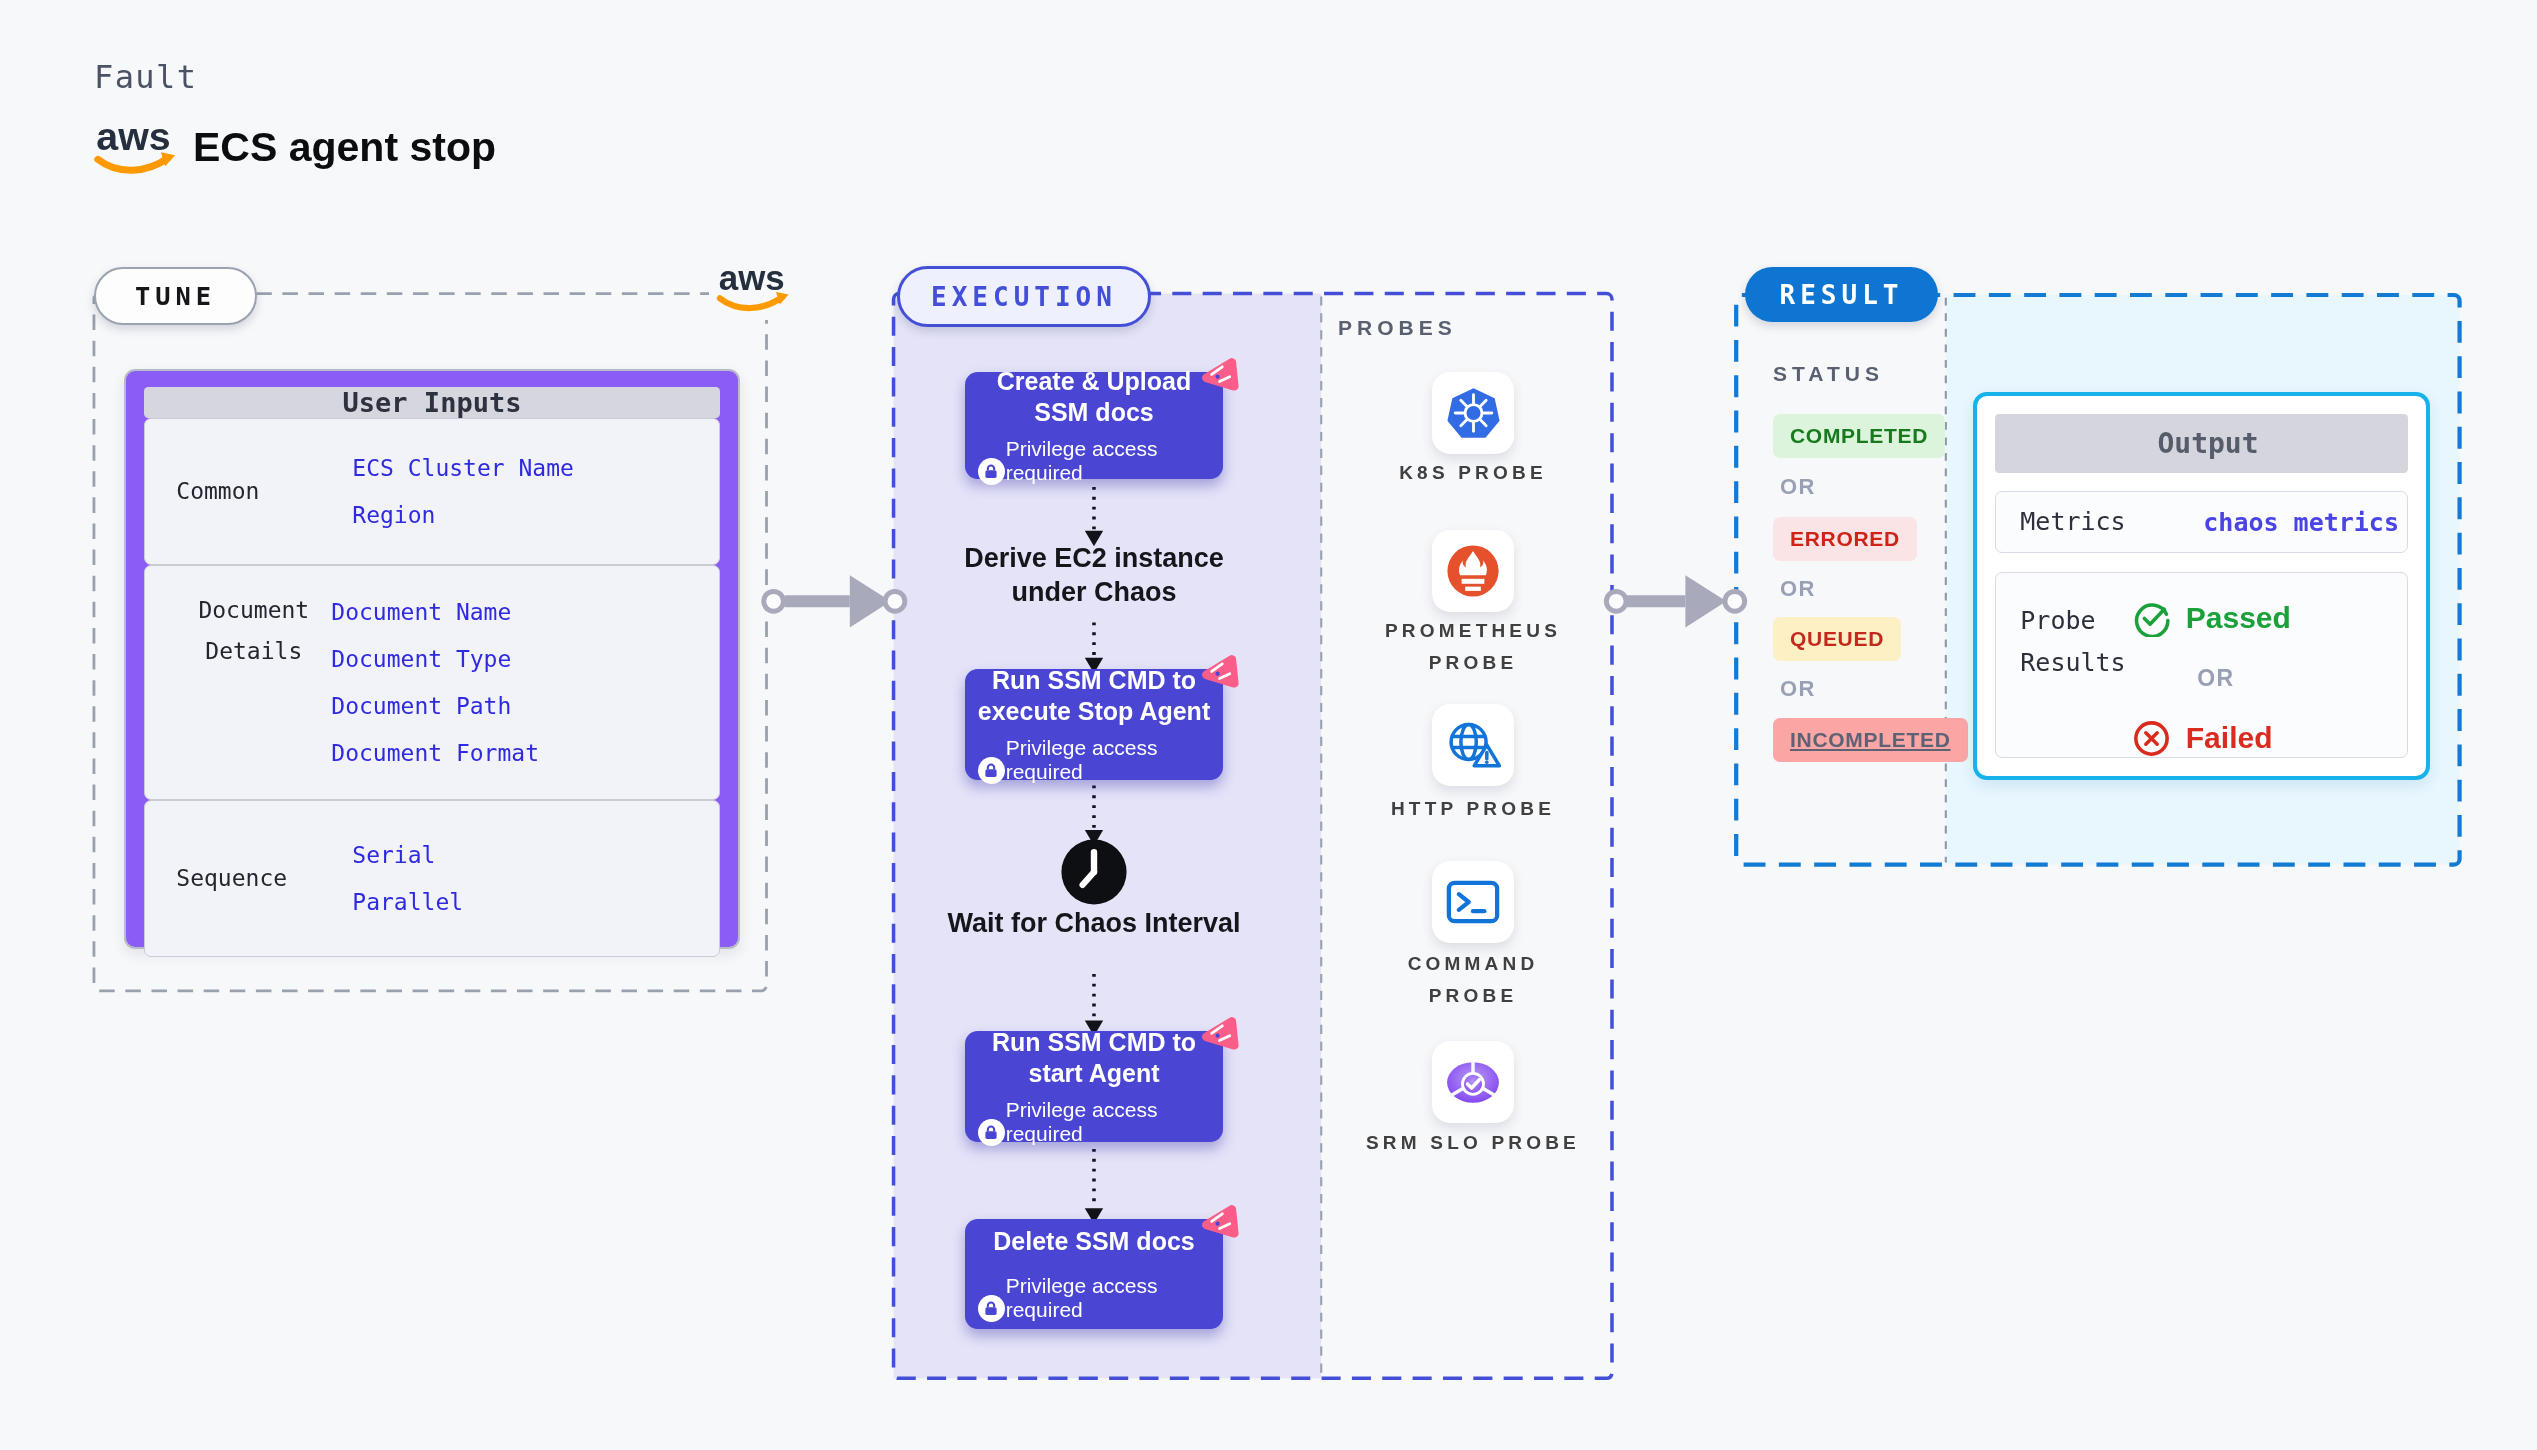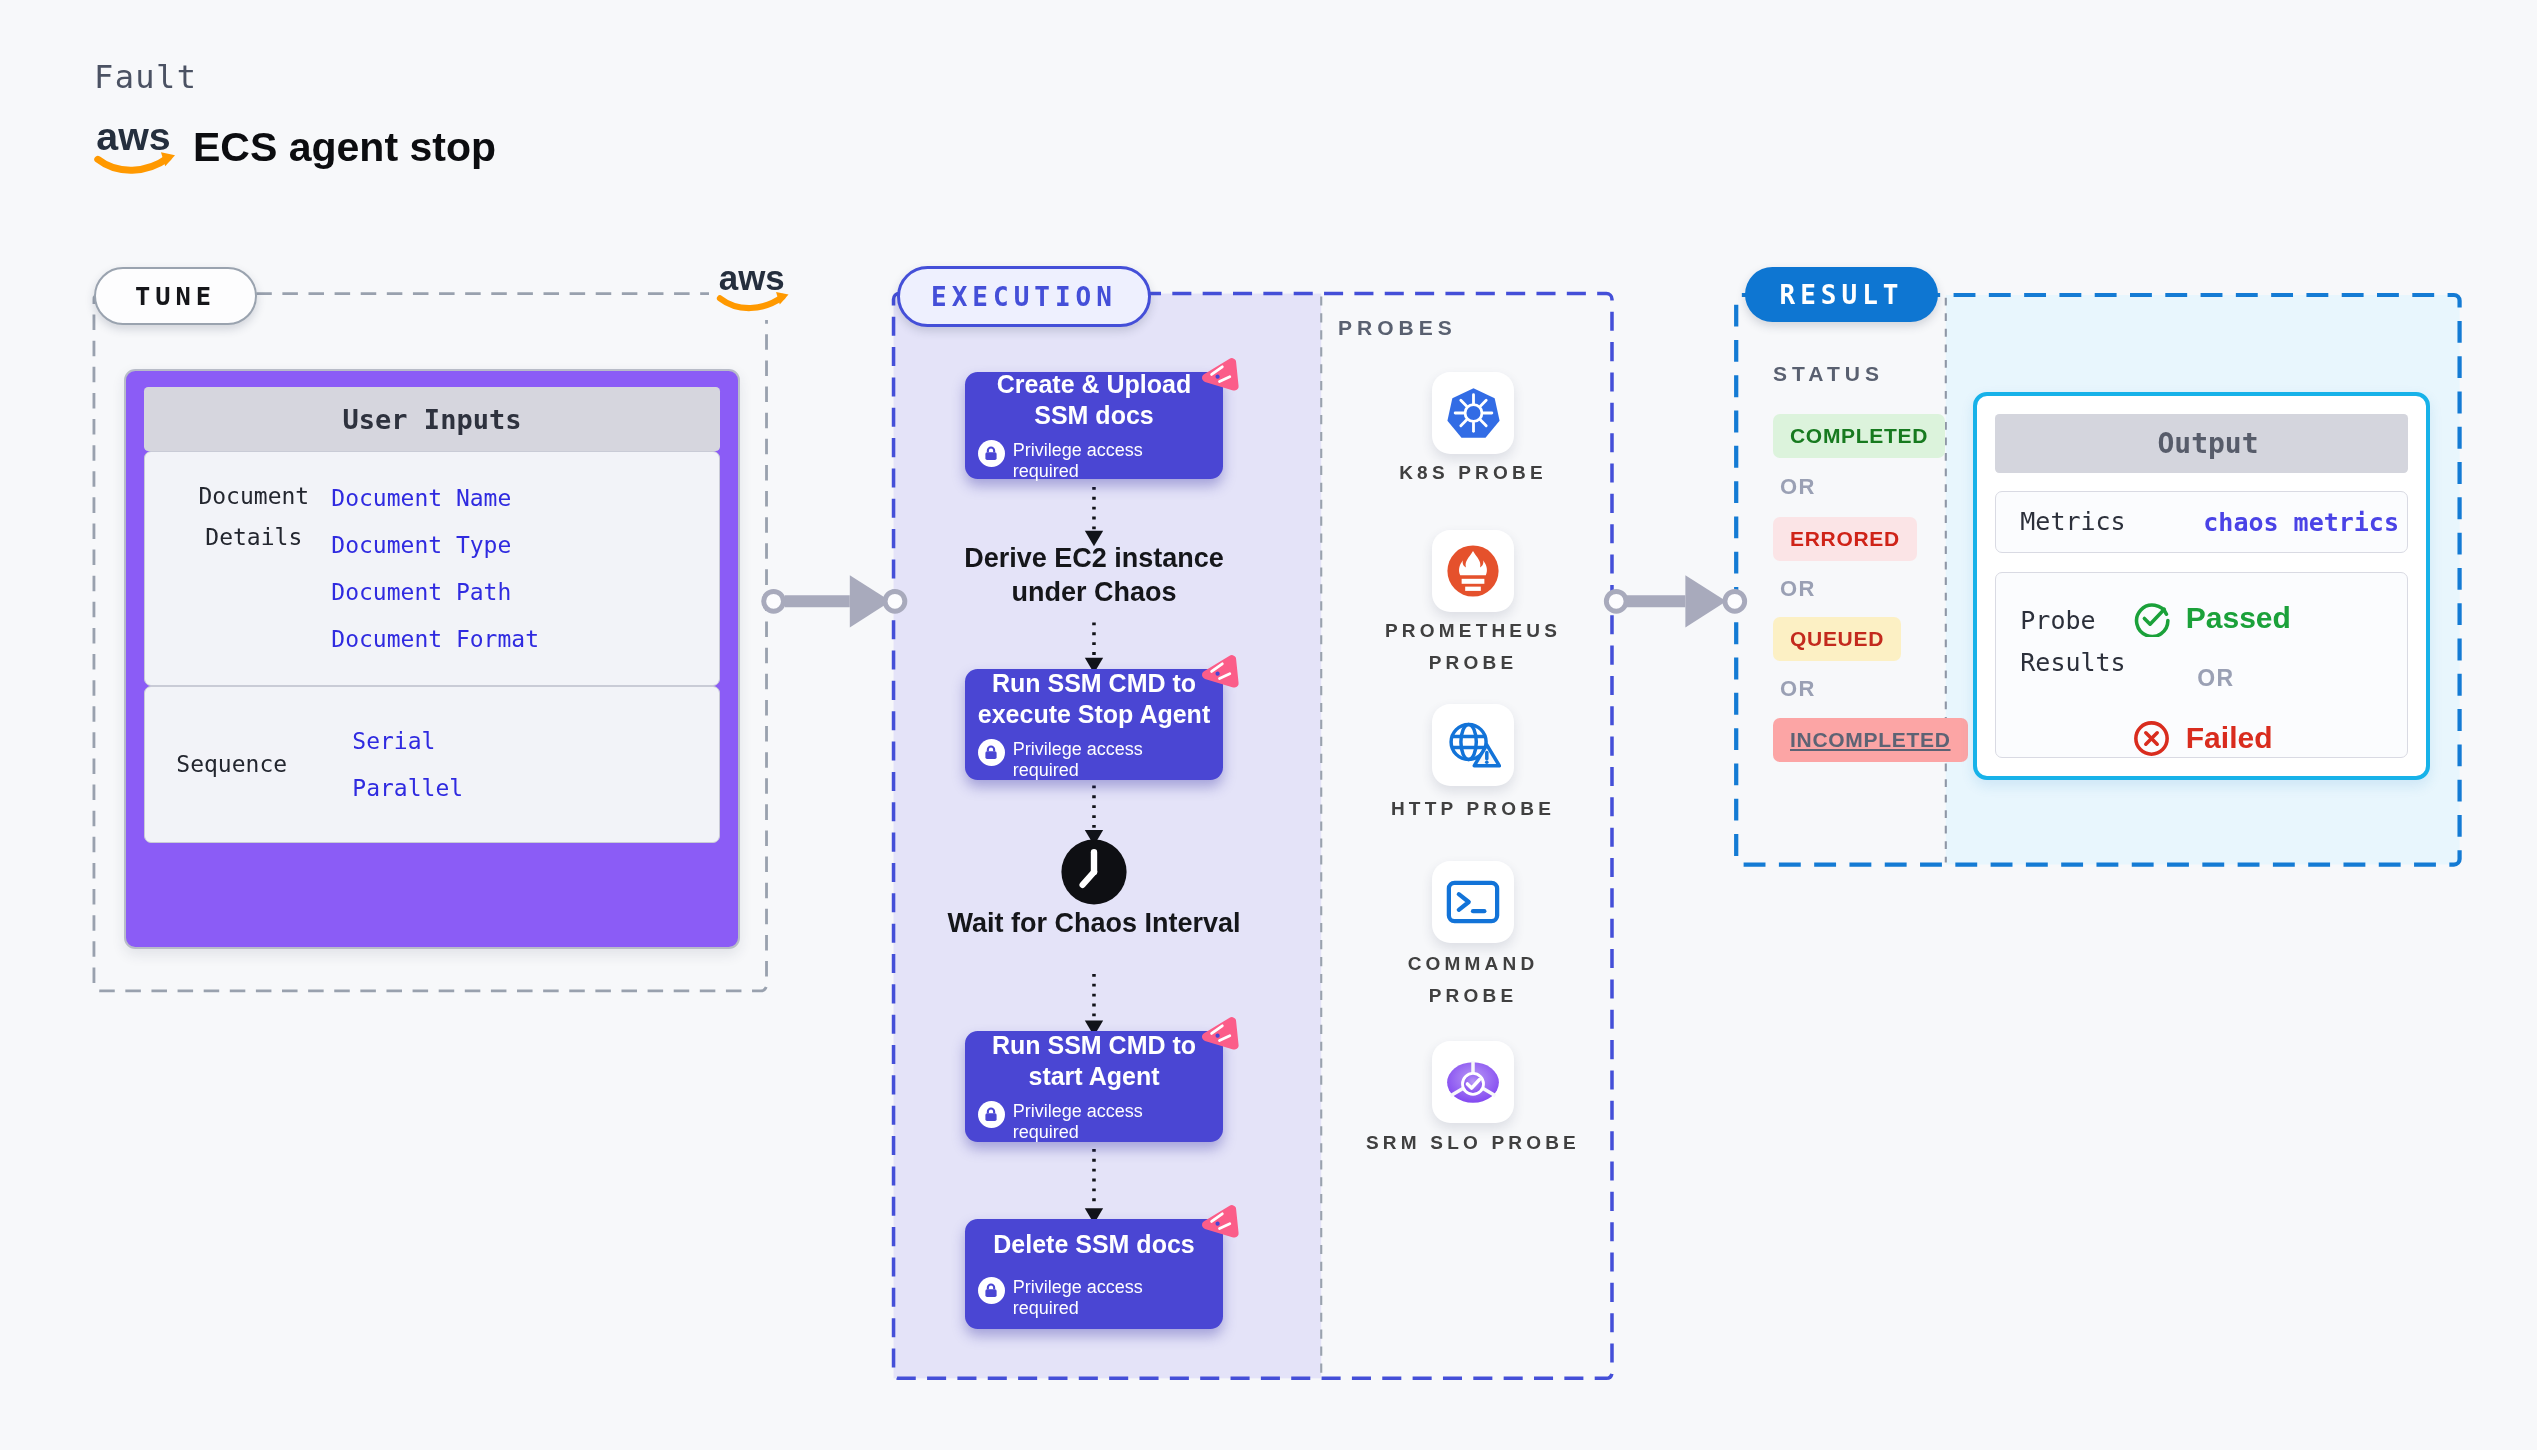--- a/index.html
+++ b/index.html
@@ -31,21 +31,21 @@
   .ui-row-label{flex:0 0 176px;font-size:23px;color:#23262f;line-height:41px;align-self:center;}
   .ui-row-label.top{align-self:flex-start;padding-top:10px;text-align:center;}
   .ui-vals{display:flex;flex-direction:column;justify-content:center;gap:0;}
   .ui-vals div{font-size:23px;line-height:47px;color:#2f2ae0;}
   
   .probes-head,.status-head{font-size:21px;font-weight:bold;letter-spacing:5px;color:#596070;}
   .action{left:965px;width:258px;background:#4a46d3;border-radius:12.7px;z-index:2;
         box-shadow:0 7px 12.7px rgba(45,40,160,.35);display:flex;flex-direction:column;
         align-items:center;justify-content:center;gap:10px;box-sizing:border-box;padding:11.3px 12.7px;}
   .action-title{color:#ffffff;font-weight:bold;font-size:25px;line-height:1.22;text-align:center;}
-  .action-badge{display:flex;align-items:flex-start;gap:8px;color:#ffffff;font-size:18px;}
+  .action-badge{display:flex;align-items:flex-end;gap:1px;color:#ffffff;font-size:21px;}
   .lock-circle{width:27px;height:27px;border-radius:50%;background:#ffffff;display:flex;
         align-items:center;justify-content:center;flex:0 0 auto;}
   .pink-icon{position:absolute;right:-15.5px;top:-14px;z-index:3;transform:rotate(-6deg);}
   .step-text{left:946px;width:296px;text-align:center;font-size:27px;font-weight:bold;
         color:#15161a;line-height:1.25;z-index:2;}
   
   .probe-card{left:1432px;width:82px;height:82px;background:#ffffff;border-radius:18.3px;
         box-shadow:0 5.6px 11.3px rgba(40,50,80,.12);display:flex;align-items:center;
         justify-content:center;z-index:2;}
   .probe-label{left:1360px;width:226px;text-align:center;font-size:19px;font-weight:bold;
@@ -139,20 +139,27 @@
 <div class="abs logo-bg" style="left:709px;top:253px;">
   <svg width="76" height="61" viewBox="0 0 122 94">
     <text x="6" y="52" font-family="Liberation Sans, sans-serif" font-weight="bold" font-size="56" fill="#252f3e">aws</text>
     <path d="M8,66 C36,88 78,86 108,64" stroke="#ff9900" stroke-width="10" fill="none" stroke-linecap="round"></path>
     <polygon points="98,56 118,60 104,76" fill="#ff9900"></polygon>
   </svg>
 </div>
 
 <div class="abs ui-card">
   <div class="ui-head mono">User Inputs</div>
+  <div class="ui-row" style="height:117px">
+    <div class="ui-row-label mono">Common</div>
+    <div class="ui-vals">
+      <div class="mono">ECS Cluster Name</div>
+      <div class="mono">Region</div>
+    </div>
+  </div>
   <div class="ui-row" style="height:205px">
     <div class="ui-row-label top mono" style="max-width:155px">Document Details</div>
     <div class="ui-vals">
       <div class="mono">Document Name</div>
       <div class="mono">Document Type</div>
       <div class="mono">Document Path</div>
       <div class="mono">Document Format</div>
     </div>
   </div>
   <div class="ui-row" style="height:127px">

